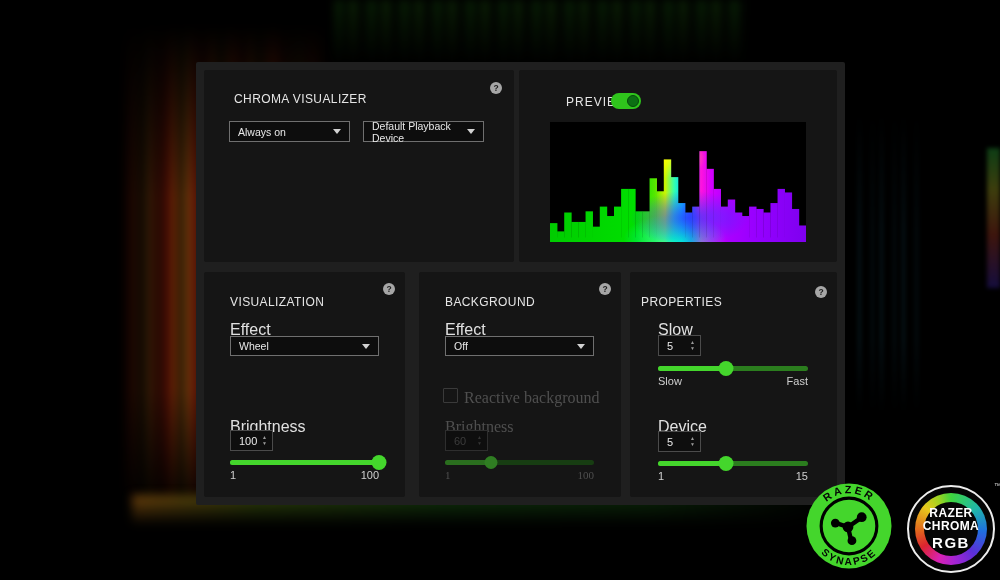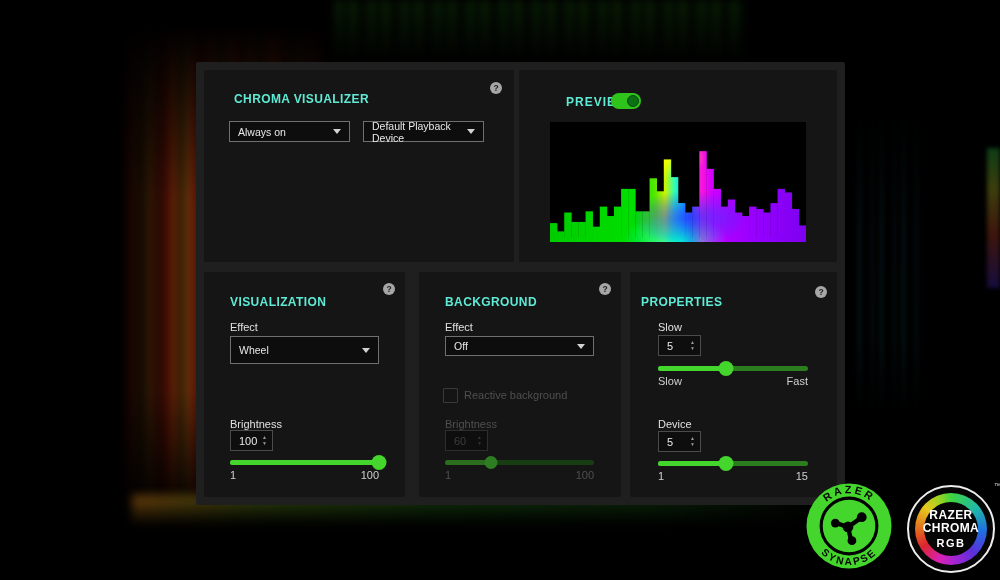--- a/index.html
+++ b/index.html
@@ -31,23 +31,23 @@
 
   
   .backdrop{left:196px;top:62px;width:649px;height:443px;background:#1f1f1f;border-radius:2px;}
   .panel{position:absolute;background:#151515;border-radius:2px;}
   #panel-chroma{left:204px;top:70px;width:310px;height:192px;}
   #panel-preview{left:519px;top:70px;width:318px;height:192px;}
   #panel-visualization{left:204px;top:272px;width:201px;height:225px;}
   #panel-background{left:419px;top:272px;width:202px;height:225px;}
   #panel-properties{left:630px;top:272px;width:207px;height:225px;}
 
-  .ptitle{position:absolute;color:#5eead4;font-size:12px;font-weight:bold;letter-spacing:.4px;}
-  .flabel{position:absolute;font-size:11px;color:#e0e0e0;}
-  .flabel.dim,.dim{color:#4f4f4f;}
+  .ptitle{position:absolute;color:#e5e5e5;font-size:12px;font-weight:normal;letter-spacing:.4px;}
+  .flabel{position:absolute;font-size:16px;color:#e0e0e0;}
+  .flabel.dim,.dim{color:#4f4f4f;font-family:Liberation Serif, serif;}
   .help{position:absolute;width:12px;height:12px;border-radius:50%;background:#a6a6a6;color:#1d1d1d;
         font-size:8.5px;font-weight:bold;display:flex;align-items:center;justify-content:center;cursor:pointer;}
 
   .dd{position:absolute;display:flex;align-items:center;justify-content:space-between;
       border:1px solid #6f6f6f;background:#0d0d0d;padding:0 8px;box-sizing:border-box;
       color:#e8e8e8;font-size:10.5px;cursor:pointer;}
   .dd-caret{width:0;height:0;border-left:4px solid transparent;border-right:4px solid transparent;
       border-top:5px solid #d2d2d2;flex:0 0 auto;margin-left:6px;}
 
   .spinner{position:absolute;display:flex;align-items:center;justify-content:space-between;
@@ -78,21 +78,21 @@
 
   
   #synapse-logo{left:806px;top:483px;width:86px;height:86px;}
   #chroma-logo{left:907px;top:485px;width:88px;height:88px;}
   .chroma-outer{position:absolute;inset:0;border-radius:50%;background:#060606;border:2px solid #ededed;box-sizing:border-box;}
   .chroma-ring{position:absolute;inset:8px;border-radius:50%;
       background:conic-gradient(#3ed63e,#20b8a8 14%,#1f6fe0 26%,#5b2fd8 38%,#a524d4 48%,#d822b4 56%,#dc2430 66%,#e2651e 74%,#e8c81c 86%,#9cd422 94%,#3ed63e 100%);}
   .chroma-center{position:absolute;inset:17px;border-radius:50%;background:#060606;
       display:flex;flex-direction:column;align-items:center;justify-content:center;color:#fff;font-weight:bold;line-height:1.12;}
   .chroma-center .l1,.chroma-center .l2{font-size:12px;letter-spacing:.4px;}
-  .chroma-center .l3{font-size:11px;letter-spacing:1.5px;margin-top:1px;}
+  .chroma-center .l3{font-size:15px;letter-spacing:1.5px;margin-top:1px;}
   .tm{position:absolute;right:-6px;top:-3px;color:#ddd;font-size:7px;}
 </style>
 </head>
 <body>
 
 <div id="stage">
 
   <div class="abs bg-fire"></div>
   <div class="abs bg-green-top"></div>
   <div class="abs bg-band"></div>
@@ -198,21 +198,21 @@
           <rect width="256" height="120" fill="url(#yb)"></rect>
         </g>
       </svg>
     </div>
   </div>
 
   <div class="panel" id="panel-visualization">
     <div class="help" style="right:10px;top:11px;">?</div>
     <div class="ptitle" style="left:26px;top:23px;">VISUALIZATION</div>
     <div class="flabel" style="left:26px;top:49px;">Effect</div>
-    <div class="dd" style="left:26px;top:64px;width:149px;height:28px;">
+    <div class="dd" style="left:26px;top:64px;width:149px;height:20px;">
       <span>Wheel</span>
       <span class="dd-caret"></span>
     </div>
     <div class="flabel" style="left:26px;top:146px;">Brightness</div>
     <div class="spinner" style="left:26px;top:158px;width:43px;height:21px;">
       <span>100</span>
       <span class="arrows">
         <span>▲</span>
         <span>▼</span>
       </span>

